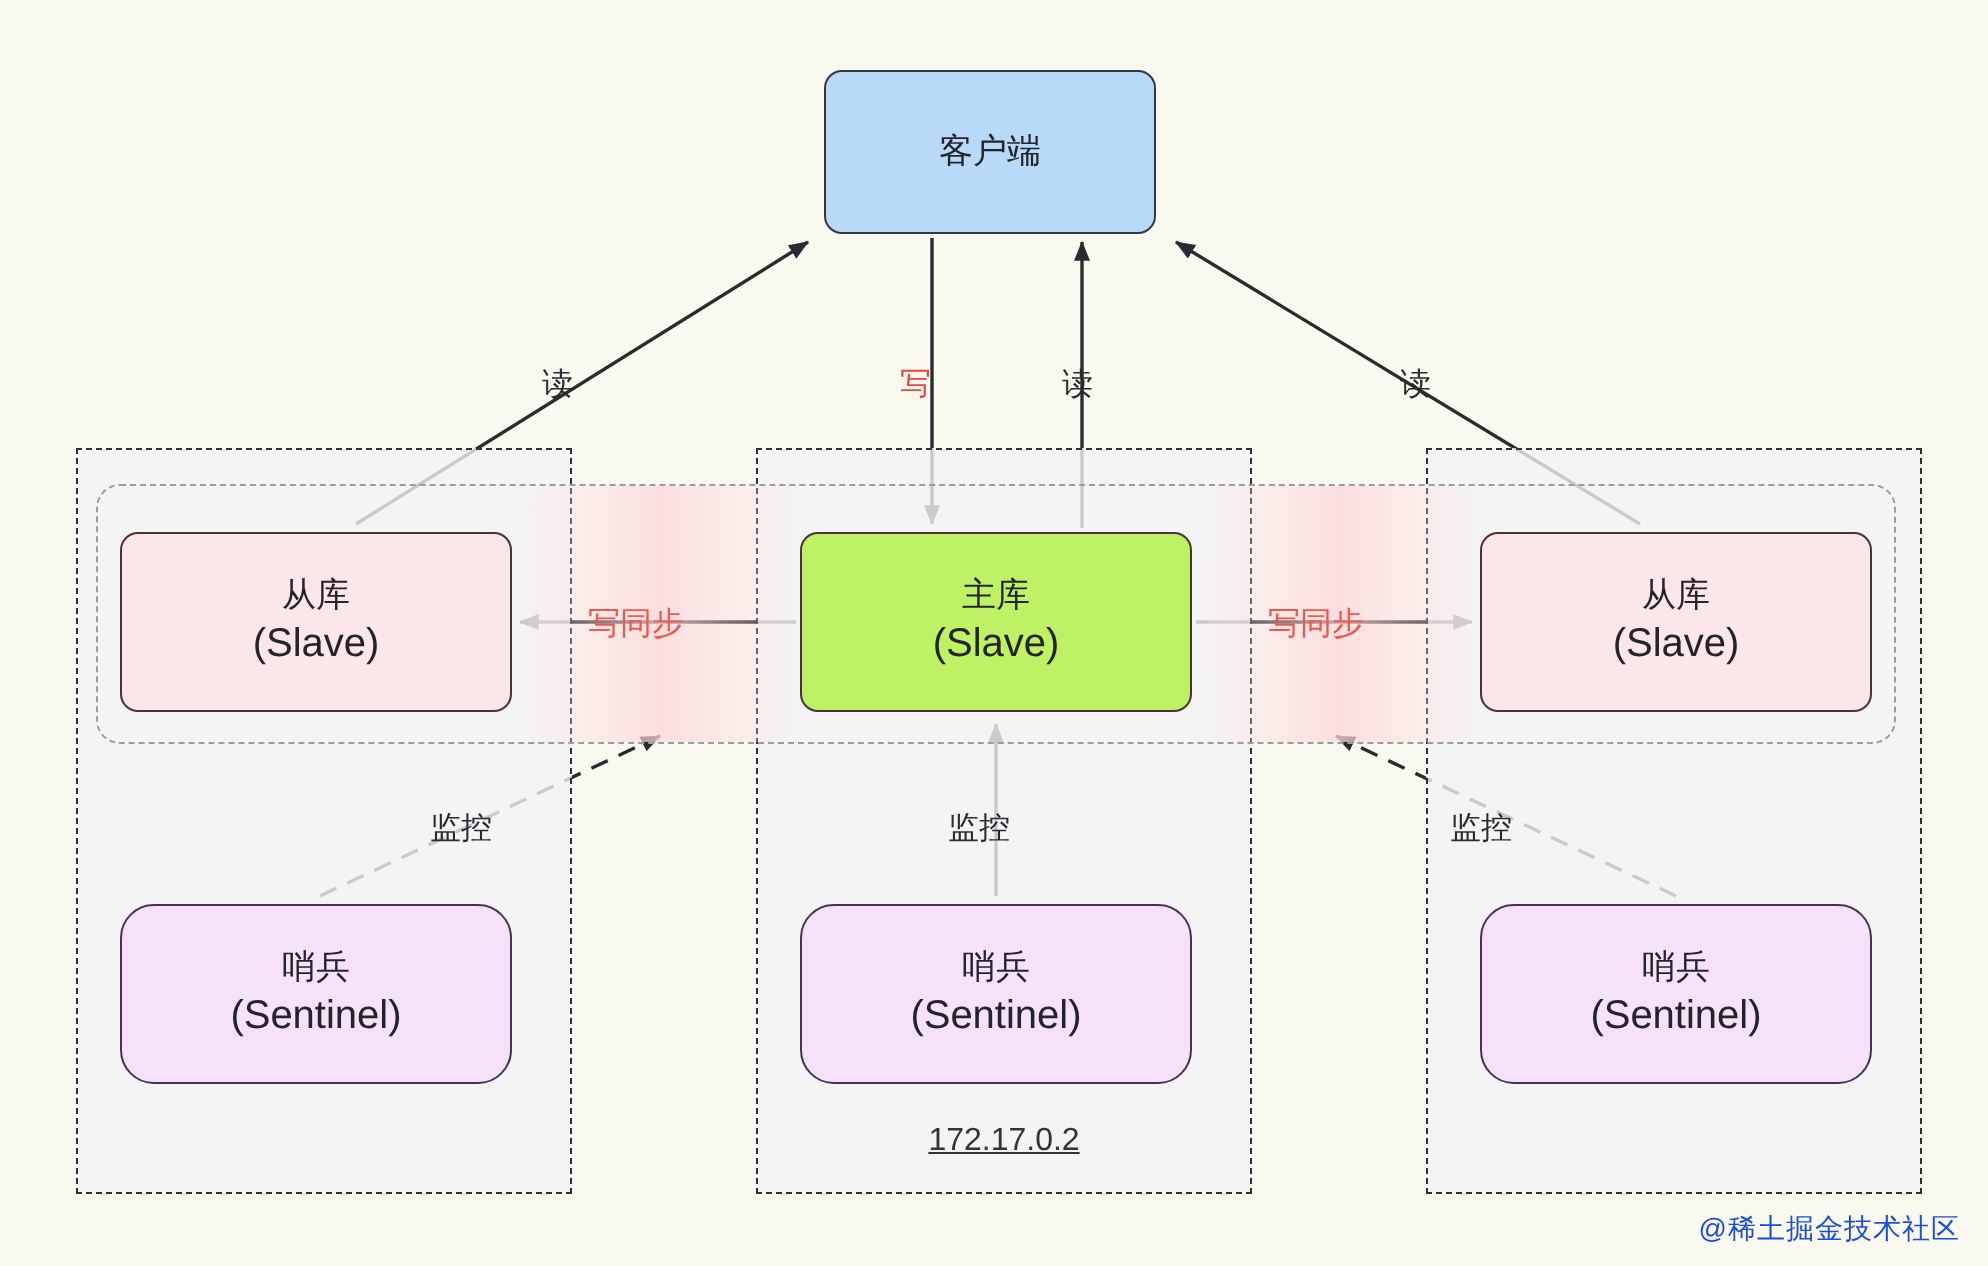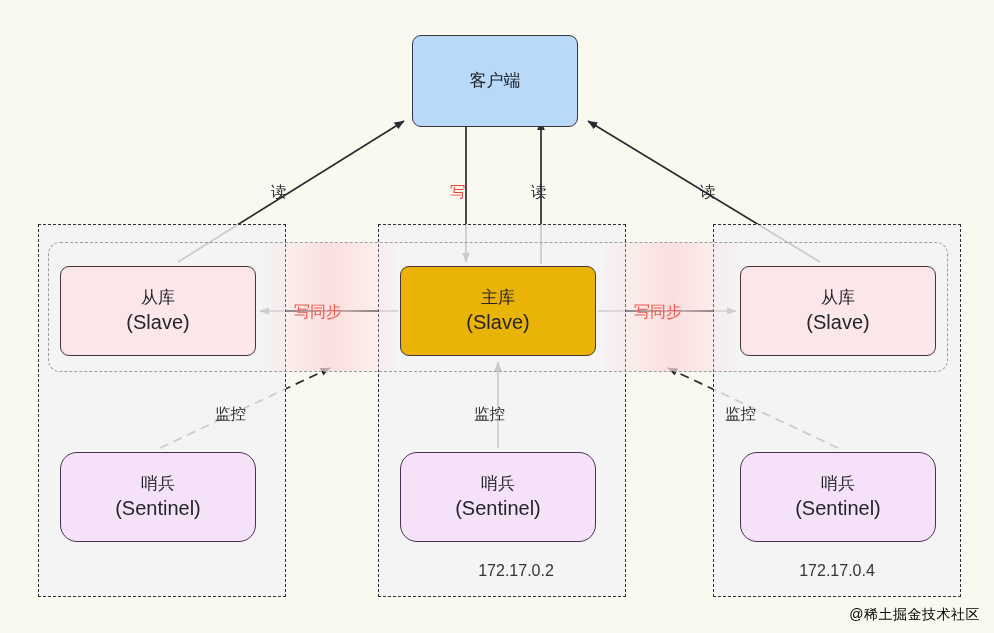--- a/index.html
+++ b/index.html
@@ -21,27 +21,27 @@
     flex-direction:column;
     align-items:center;
     justify-content:center;
     color:#24242c;
     line-height:1.32;
     z-index:5;
   }
   .node .l1{font-size:17px;}
   .node .l2{font-size:20px;}
   .client{
-    left:412px;top:35px;width:166px;height:92px;
+    left:412px;top:35px;width:166px;height:82px;
     background:#b8daf8;border-color:#36363f;
   }
   .client .l1{font-size:17px;}
   .master{
     left:400px;top:266px;width:196px;height:90px;
-    background:#eab308;border-color:#4a3338;
+    background:#bef264;border-color:#4a3338;
   }
   .slave-left{
     left:60px;top:266px;width:196px;height:90px;
     background:#fbe6ea;border-color:#4a3338;
   }
   .slave-right{
     left:740px;top:266px;width:196px;height:90px;
     background:#fbe6ea;border-color:#4a3338;
   }
   .sent{
@@ -93,27 +93,27 @@
   .lbl-sync{color:#f0584c;font-size:16px;}
   .ip{
     position:absolute;
     z-index:6;
     font-size:16px;
     color:#33333a;
     width:248px;
     text-align:center;
   }
   .ip-l{left:38px;top:562px;}
-  .ip-m{left:392px;top:562px;}
+  .ip-m{left:378px;top:562px;text-decoration:underline;}
   .ip-r{left:713px;top:562px;}
   .watermark{
     position:absolute;
     right:14px;bottom:9px;
     font-size:14px;
-    color:#000000;
+    color:#1d4ed8;
     z-index:9;
     letter-spacing:0.5px;
   }
 </style>
 </head>
 <body>
 
 <div id="stage">
 
   <div class="container-box c-left"></div>
@@ -194,16 +194,15 @@
   <div class="edge-label" style="left:700px;top:182px;">读</div>
 
   <div class="edge-label lbl-sync" style="left:294px;top:302px;">写同步</div>
   <div class="edge-label lbl-sync" style="left:634px;top:302px;">写同步</div>
 
   <div class="edge-label" style="left:215px;top:404px;">监控</div>
   <div class="edge-label" style="left:474px;top:404px;">监控</div>
   <div class="edge-label" style="left:725px;top:404px;">监控</div>
 
   <div class="ip ip-m">172.17.0.2</div>
-  <div class="ip ip-r">172.17.0.4</div>
 
   <div class="watermark">@稀土掘金技术社区</div>
 </div>
 
 </body></html>

